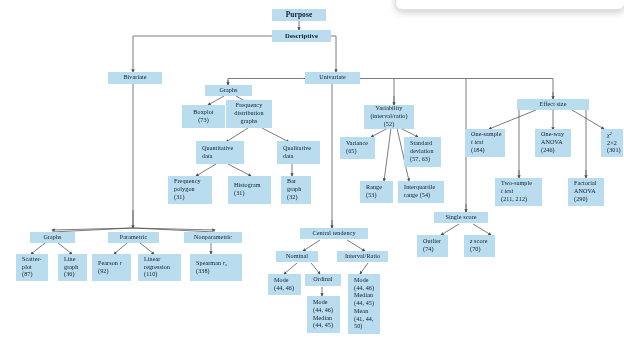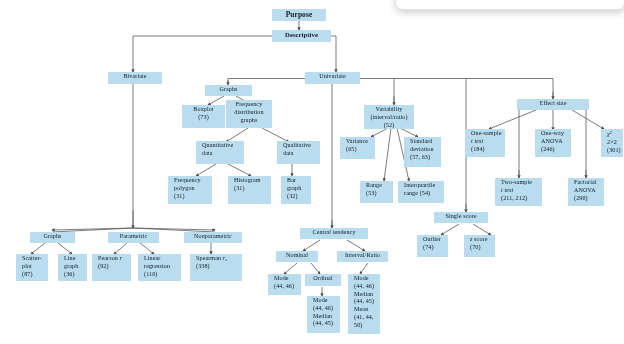--- a/index.html
+++ b/index.html
@@ -26,21 +26,21 @@
     background: #b9dcee;
     color: #0d1b2a;
     font-family: "Liberation Serif", serif;
     font-size: 6.1px;
     line-height: 1.28;
     text-align: center;
     box-sizing: border-box;
     padding: 1px 6px;
     display: flex;
     flex-direction: column;
-    justify-content: flex-start;
+    justify-content: center;
     align-items: center;
     letter-spacing: 0.1px;
   }
   .node.left { text-align: left; align-items: flex-start; }
   .node.bold { font-weight: bold; font-size: 7.4px; }
   .node .ln { display:block; white-space: nowrap; }
   .it { font-style: italic; }
   .sub { font-size: 4.4px; vertical-align: -0.18em; font-style: italic; }
   .sup { font-size: 4.4px; vertical-align: 0.45em; font-style: italic; }
   

